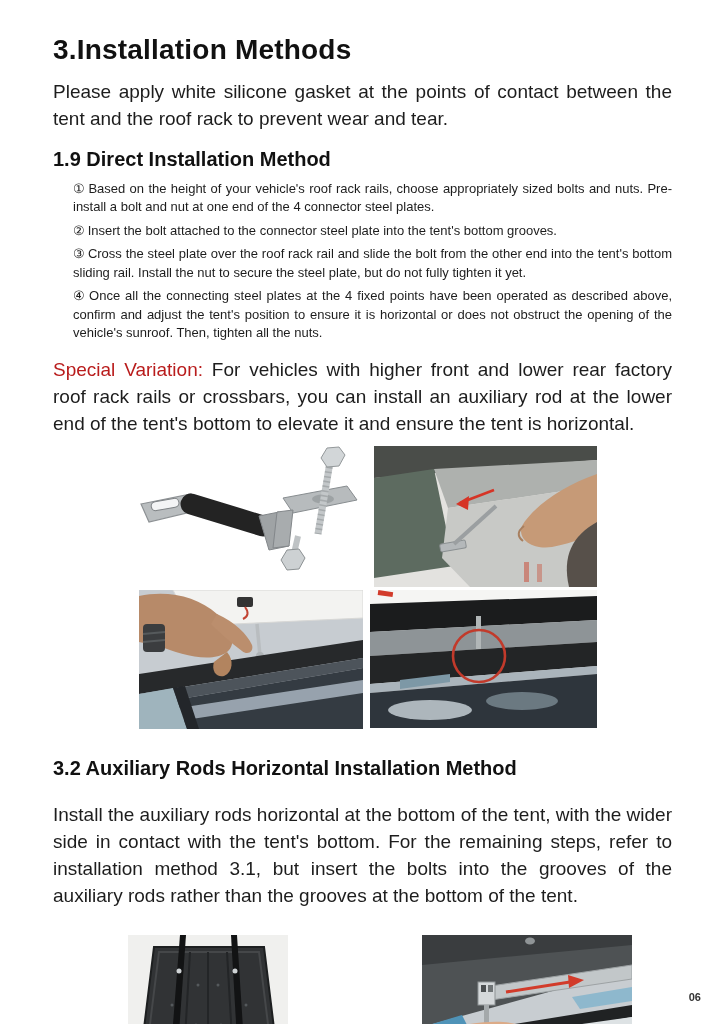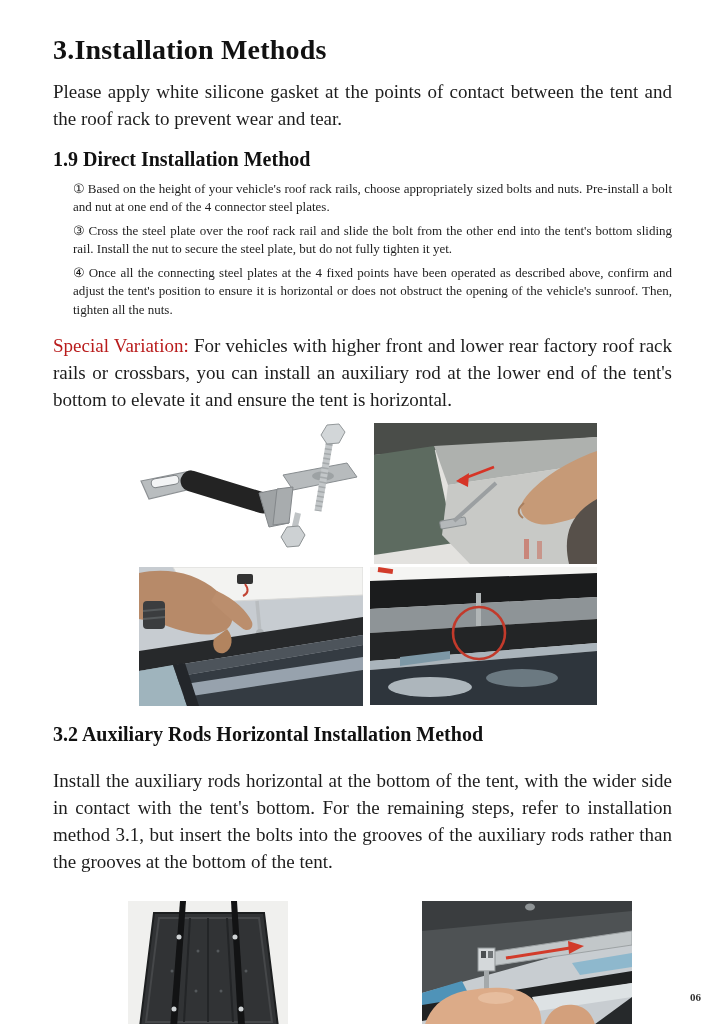--- a/index.html
+++ b/index.html
@@ -1,18 +1,18 @@
 <!DOCTYPE html>
 <html><head>
 <meta charset="utf-8">
 <style>
   html,body{margin:0;padding:0;background:#ffffff;}
   .page{
     width:724px;height:1024px;position:relative;background:#ffffff;
-    font-family:Liberation Serif, serif;color:#1d1d1d;
+    font-family:Liberation Sans, sans-serif;color:#1d1d1d;
     box-sizing:border-box;padding:34px 52px 4px 53px;overflow:hidden;
   }
   h1{font-size:28px;font-weight:700;color:#111;margin:0 0 13px;letter-spacing:.2px;}
   h2{font-size:20px;font-weight:700;color:#111;margin:0 0 9px;}
   .bodytext{font-size:19px;line-height:1.42;text-align:justify;margin:0;}
   .intro{margin-bottom:15px;}
   .steps{padding-left:20px;margin:0;}
   .step{font-size:13px;line-height:1.42;text-align:justify;margin:0 0 5px;}
   .step .marker{margin-right:3px;}
   .special{margin-top:14px;}
@@ -20,37 +20,38 @@
   .fig31{position:relative;width:460px;height:284px;margin:9px 0 0 84px;}
   .fig32{position:relative;height:140px;margin-top:25px;}
   .ph{position:absolute;overflow:hidden;}
   .ph svg{display:block;width:100%;height:100%;}
   .ph1{left:0;top:0;width:235px;height:143px;background:#fff;}
   .ph2{left:237px;top:0;width:223px;height:141px;}
   .ph3{left:2px;top:144px;width:224px;height:139px;}
   .ph4{left:233px;top:144px;width:227px;height:138px;}
   .ph5{left:75px;top:0;width:160px;height:140px;}
   .ph6{left:369px;top:0;width:210px;height:140px;}
-  .h232{margin-top:16px;margin-bottom:0;}
+  .h232{margin-top:27px;margin-bottom:0;}
   .body32{margin-top:22px;}
   .pagenum{position:absolute;right:23px;bottom:21px;font-size:11px;font-weight:700;color:#333;}
 </style>
 </head>
 <body>
 
 <div class="page">
 
   <h1>3.Installation Methods</h1>
 
   <p class="bodytext intro">Please apply white silicone gasket at the points of contact between the tent and the roof rack to prevent wear and tear.</p>
 
   <h2>1.9 Direct Installation Method</h2>
 
   <div class="steps">
     <p class="step"><span class="marker">①</span><span>Based on the height of your vehicle's roof rack rails, choose appropriately sized bolts and nuts. Pre-install a bolt and nut at one end of the 4 connector steel plates.</span></p>
+    <p class="step"><span class="marker">②</span><span>Insert the bolt attached to the connector steel plate into the tent's bottom grooves.</span></p>
     <p class="step"><span class="marker">③</span><span>Cross the steel plate over the roof rack rail and slide the bolt from the other end into the tent's bottom sliding rail. Install the nut to secure the steel plate, but do not fully tighten it yet.</span></p>
     <p class="step"><span class="marker">④</span><span>Once all the connecting steel plates at the 4 fixed points have been operated as described above, confirm and adjust the tent's position to ensure it is horizontal or does not obstruct the opening of the vehicle's sunroof. Then, tighten all the nuts.</span></p>
   </div>
 
   <p class="bodytext special"><span class="accent">Special Variation:</span><span> For vehicles with higher front and lower rear factory roof rack rails or crossbars, you can install an auxiliary rod at the lower end of the tent's bottom to elevate it and ensure the tent is horizontal.</span></p>
 
   <div class="fig31">
 
     <div class="ph ph1">
       <svg viewBox="0 0 235 143" preserveAspectRatio="none">

